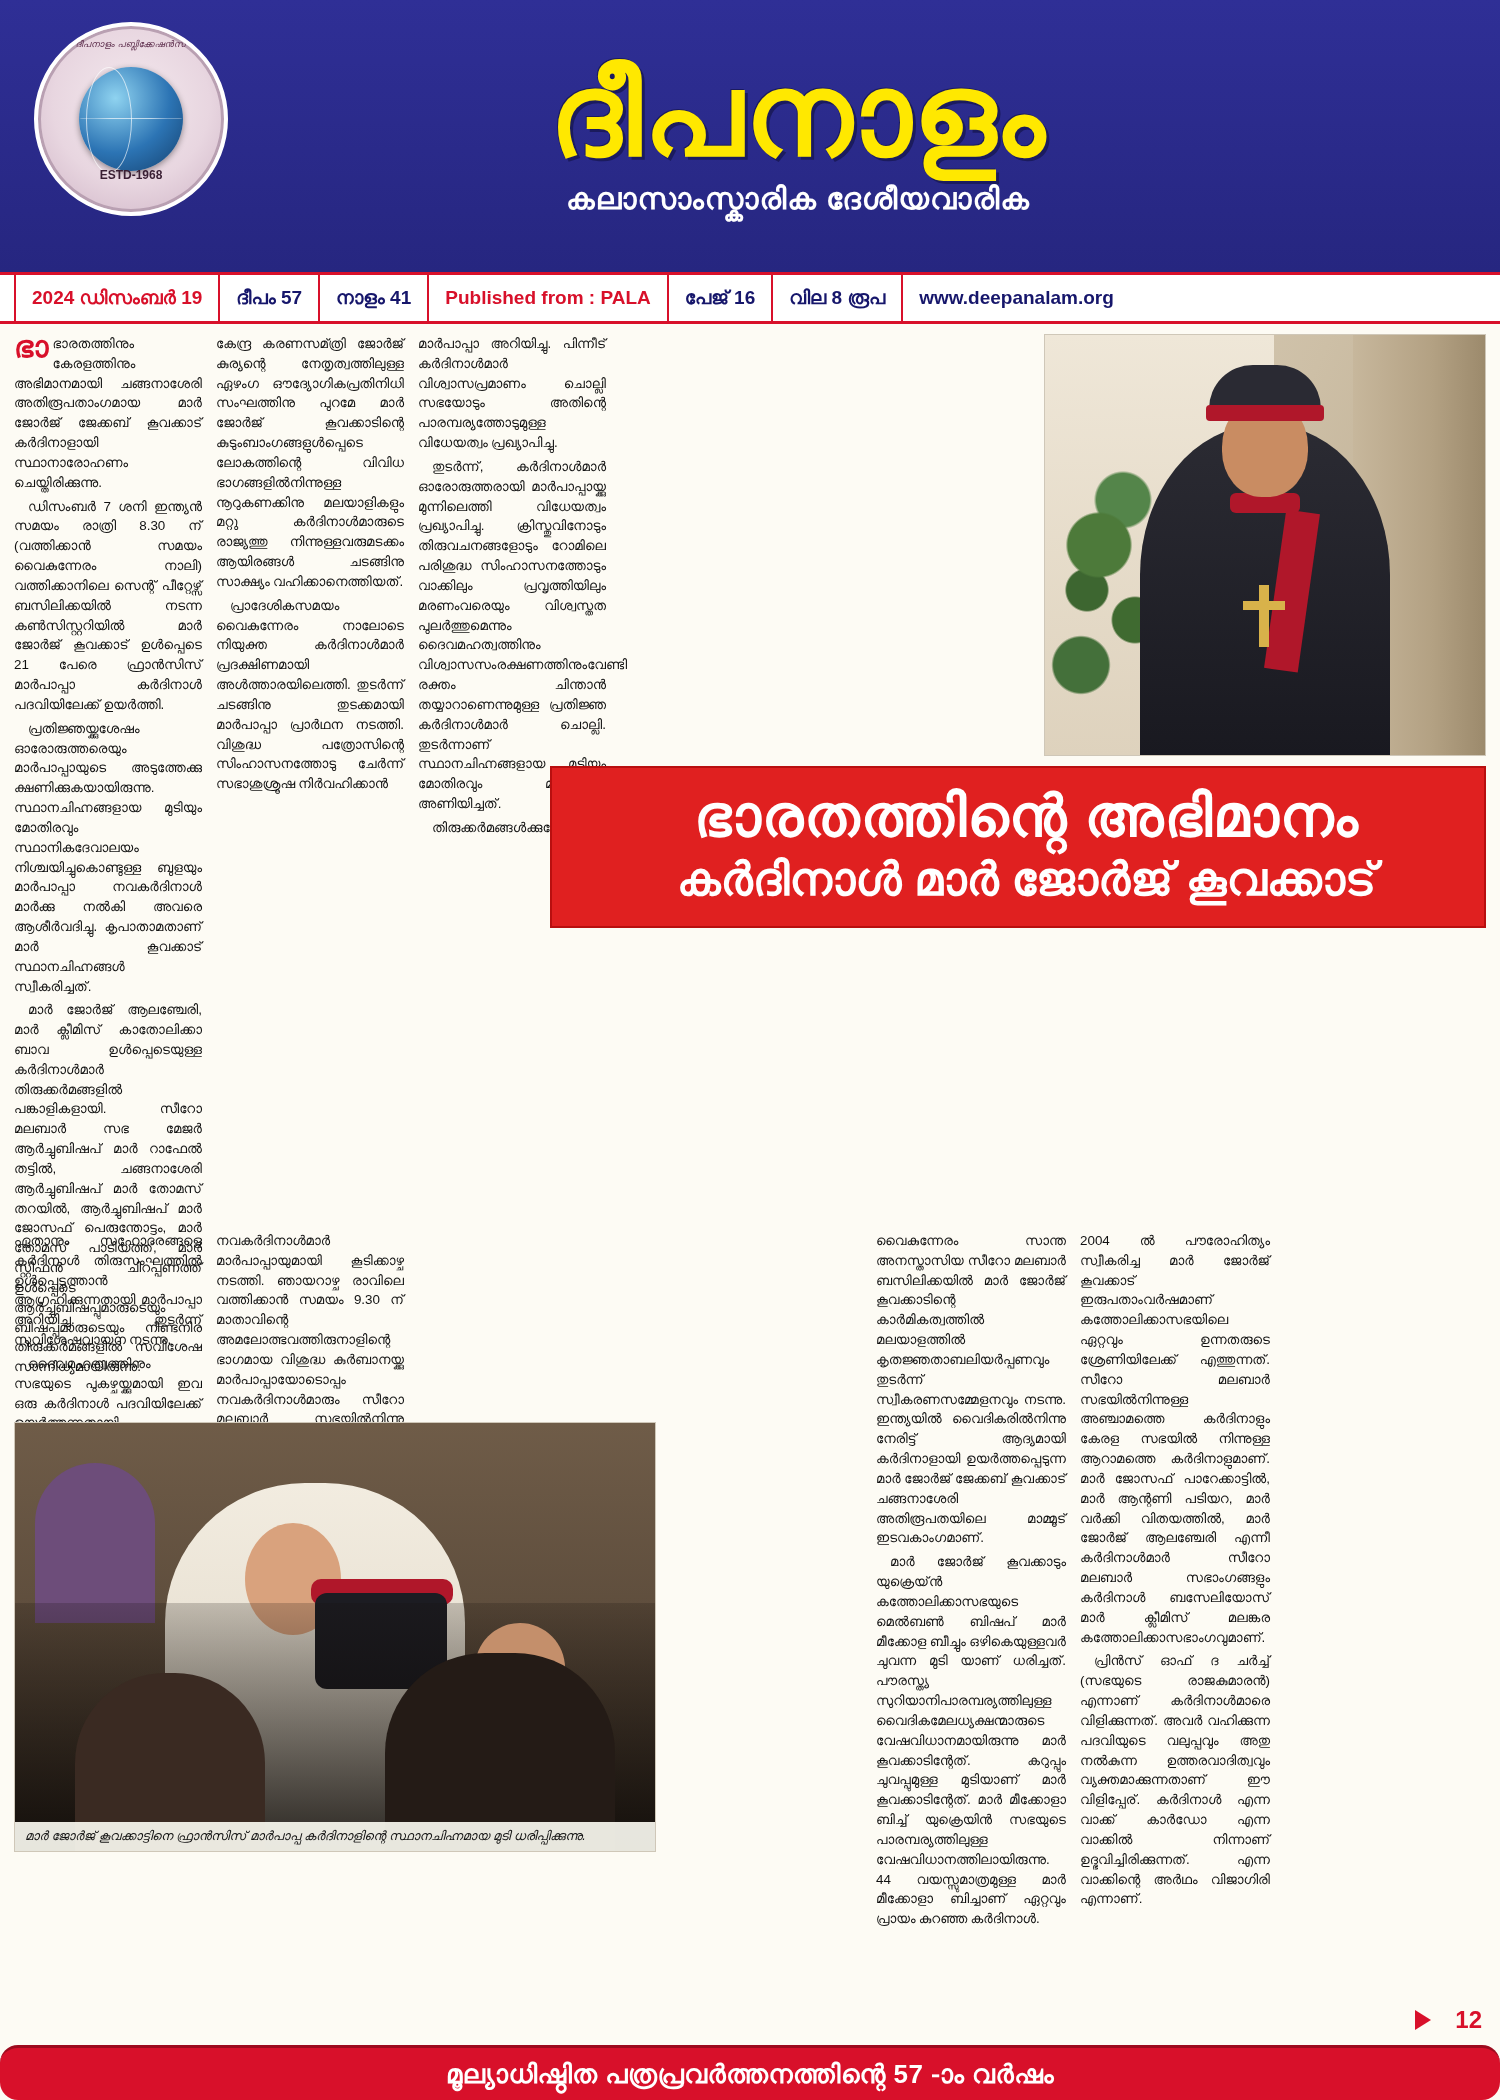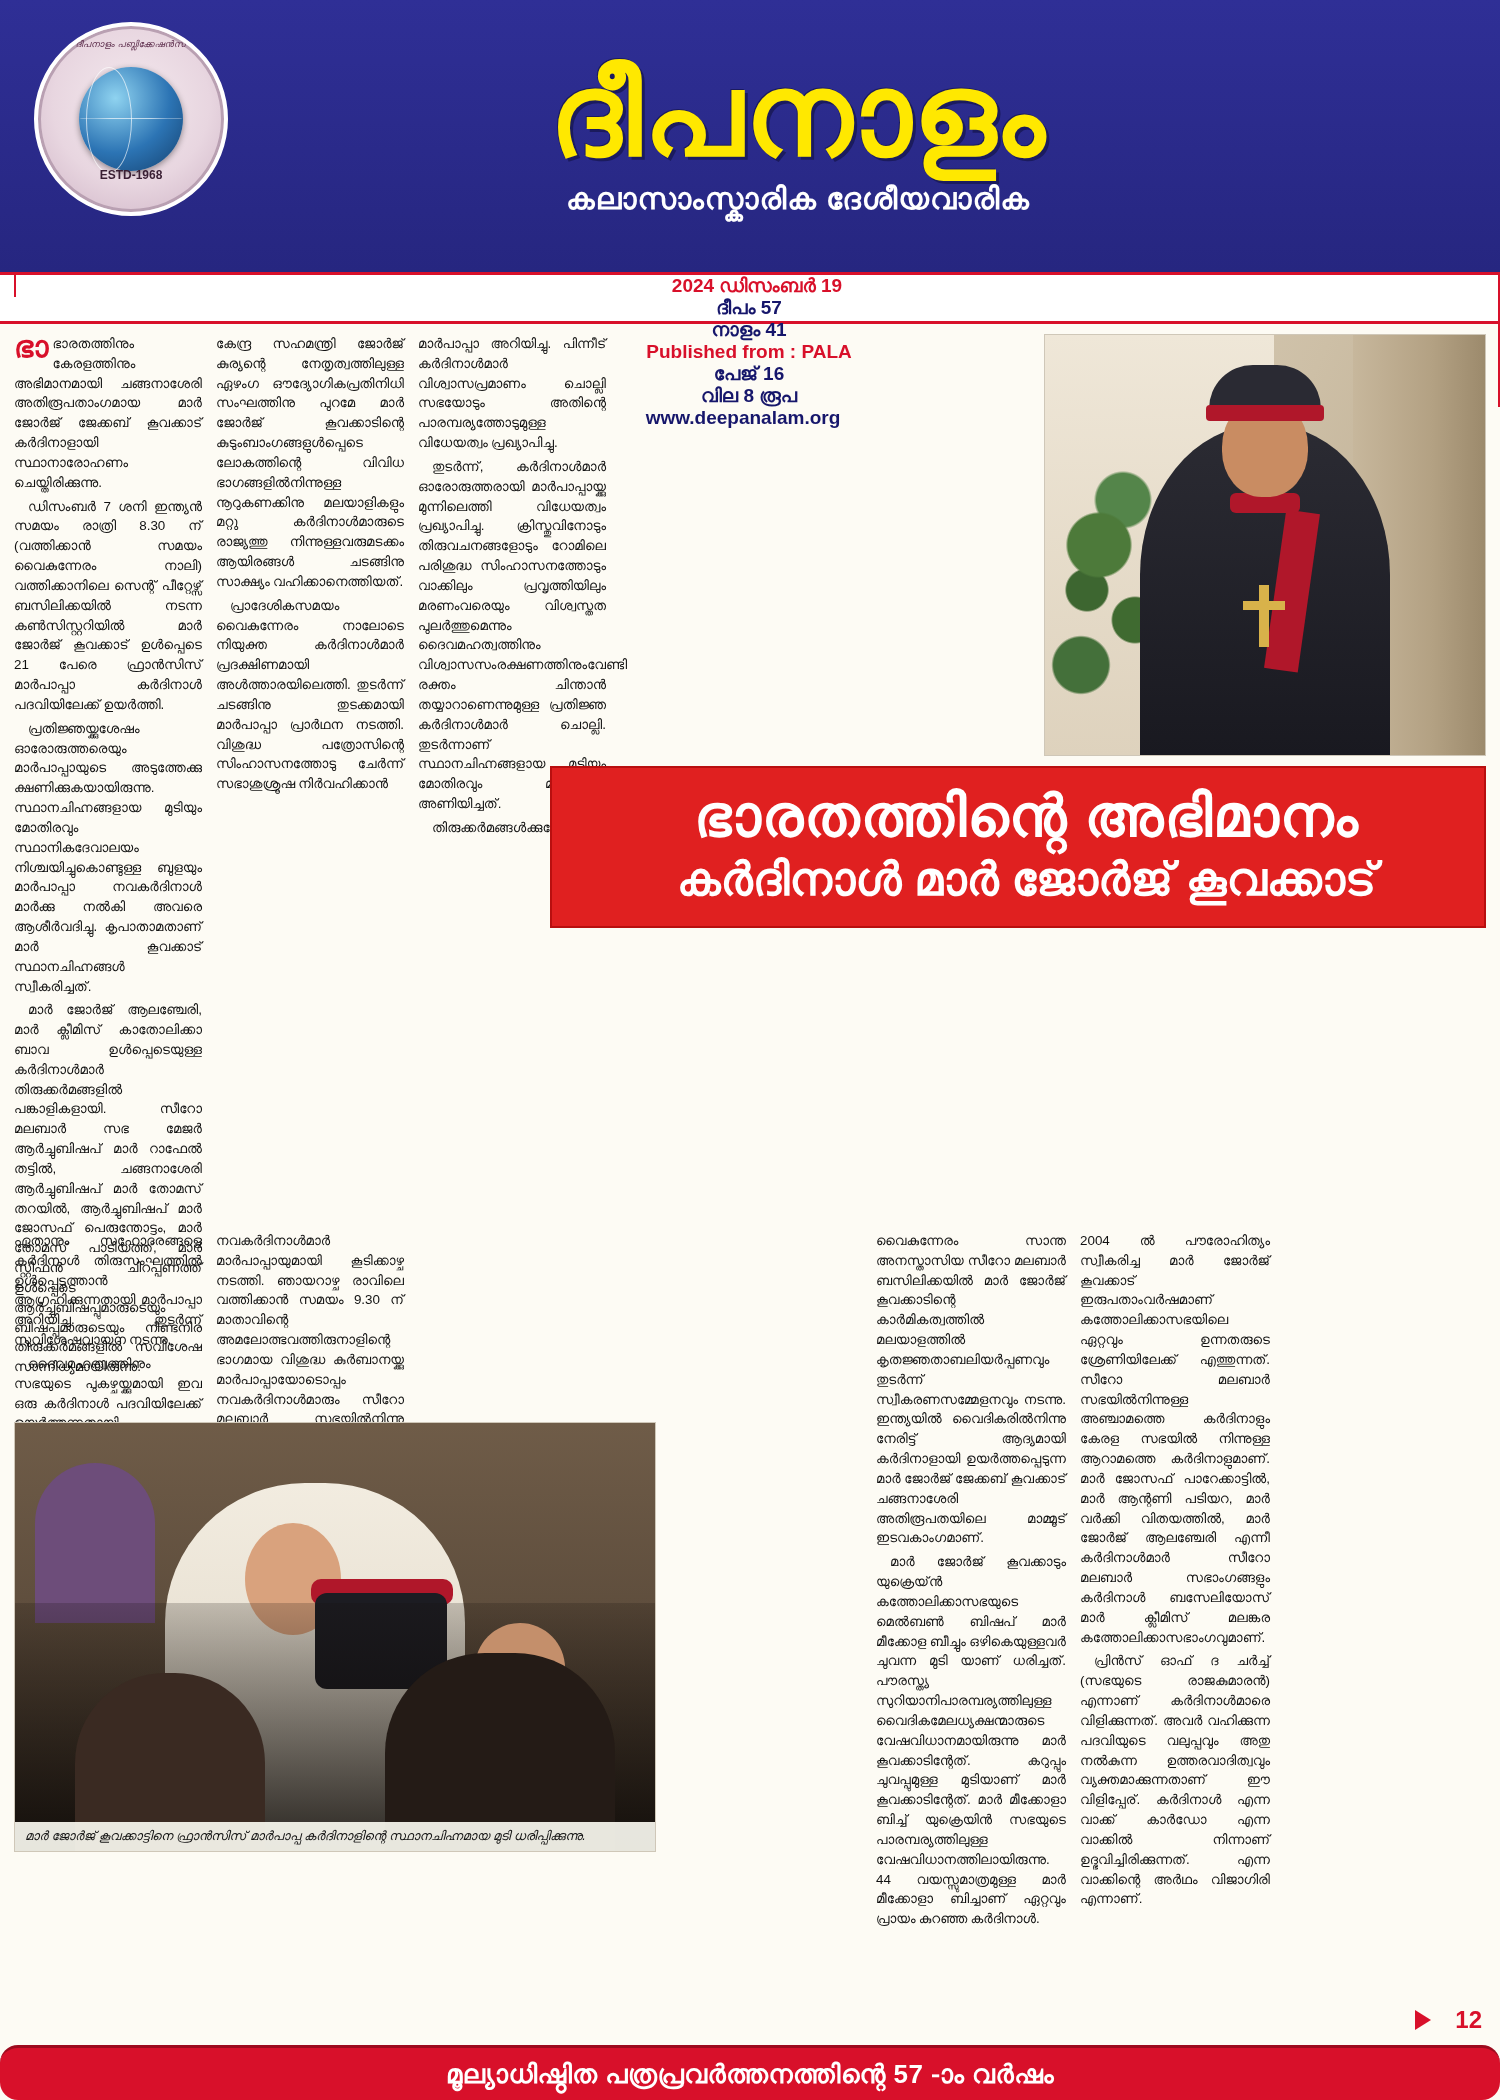--- a/index.html
+++ b/index.html
@@ -51,21 +51,20 @@
   .paper-sub{
     margin-top:6px;font-size:30px;color:#ffffff;font-weight:bold;
     font-family:"Liberation Sans",sans-serif;letter-spacing:1px;
   }
 
   
   .infobar{
     height:46px;display:flex;align-items:stretch;
     background:#ffffff;border-bottom:3px solid #d8102a;
     font-family:"Liberation Sans",sans-serif;
-    flex-direction:column;
   }
   .infobar .cell{
     display:flex;align-items:center;justify-content:center;
     padding:0 16px;font-size:19px;font-weight:bold;color:#16166b;
     border-right:2px solid #d8102a;white-space:nowrap;
   }
   .infobar .cell:first-child{border-left:2px solid #d8102a;margin-left:14px;}
   .infobar .cell.red{color:#d8102a;}
   .infobar .spacer{flex:1 1 auto;border-right:0;}
   .infobar .site{color:#16166b;border-right:0;margin-right:14px;}
@@ -208,21 +207,21 @@
         <div class="colbody">
           <p class="first"><span class="dropcap">ഭാ</span><span>ഭാരതത്തിനും കേരളത്തിനും അഭിമാനമായി ചങ്ങനാശേരി അതിരൂപതാംഗമായ മാർ ജോർജ് ജേക്കബ് കൂവക്കാട് കർദിനാളായി സ്ഥാനാരോഹണം ചെയ്തിരിക്കുന്നു.</span></p>
           <p>ഡിസംബർ 7 ശനി ഇന്ത്യൻ സമയം രാത്രി 8.30 ന് (വത്തിക്കാൻ സമയം വൈകുന്നേരം നാലി) വത്തിക്കാനിലെ സെന്റ് പീറ്റേഴ്സ് ബസിലിക്കയിൽ നടന്ന കൺസിസ്റ്ററിയിൽ മാർ ജോർജ് കൂവക്കാട് ഉൾപ്പെടെ 21 പേരെ ഫ്രാൻസിസ് മാർപാപ്പാ കർദിനാൾ പദവിയിലേക്ക് ഉയർത്തി.</p>
           <p>പ്രതിജ്ഞയ്ക്കുശേഷം ഓരോരുത്തരെയും മാർപാപ്പായുടെ അടുത്തേക്കു ക്ഷണിക്കുകയായിരുന്നു. സ്ഥാനചിഹ്നങ്ങളായ മുടിയും മോതിരവും സ്ഥാനികദേവാലയം നിശ്ചയിച്ചുകൊണ്ടുള്ള ബുളയും മാർപാപ്പാ നവകർദിനാൾ മാർക്കു നൽകി അവരെ ആശീർവദിച്ചു. കൃപാതാമതാണ് മാർ കൂവക്കാട് സ്ഥാനചിഹ്നങ്ങൾ സ്വീകരിച്ചത്.</p>
           <p>മാർ ജോർജ് ആലഞ്ചേരി, മാർ ക്ലീമിസ് കാതോലിക്കാ ബാവ ഉൾപ്പെടെയുള്ള കർദിനാൾമാർ തിരുക്കർമങ്ങളിൽ പങ്കാളികളായി. സീറോ മലബാർ സഭ മേജർ ആർച്ചുബിഷപ് മാർ റാഫേൽ തട്ടിൽ, ചങ്ങനാശേരി ആർച്ചുബിഷപ് മാർ തോമസ് തറയിൽ, ആർച്ചുബിഷപ് മാർ ജോസഫ് പെരുന്തോട്ടം, മാർ തോമസ് പാടിയത്ത്, മാർ സ്റ്റീഫൻ ചിറപ്പണത്ത് ഉൾപ്പെടെ ആർച്ചുബിഷപ്പുമാരുടെയും ബിഷപ്പുമാരുടെയും നീണ്ടനിര തിരുക്കർമങ്ങളിൽ സവിശേഷ സാന്നിധ്യമായിരുന്നു.</p>
         </div>
       </div>
 
       <div class="col">
         <div class="colbody">
-          <p class="first">കേന്ദ്ര സഹമന്ത്രി ജോർജ് കുര്യന്റെ നേതൃത്വത്തിലുള്ള ഏഴംഗ ഔദ്യോഗികപ്രതിനിധി സംഘത്തിനു പുറമേ മാർ ജോർജ് കൂവക്കാടിന്റെ കുടുംബാംഗങ്ങളുൾപ്പെടെ ലോകത്തിന്റെ വിവിധ ഭാഗങ്ങളിൽനിന്നുള്ള നൂറുകണക്കിനു മലയാളികളും മറ്റു കർദിനാൾമാരുടെ രാജ്യത്തു നിന്നുള്ളവരുമടക്കം ആയിരങ്ങൾ ചടങ്ങിനു സാക്ഷ്യം വഹിക്കാനെത്തിയത്.</p>
+          <p class="first">കേന്ദ്ര കരണസമ്ത്രി ജോർജ് കുര്യന്റെ നേതൃത്വത്തിലുള്ള ഏഴംഗ ഔദ്യോഗികപ്രതിനിധി സംഘത്തിനു പുറമേ മാർ ജോർജ് കൂവക്കാടിന്റെ കുടുംബാംഗങ്ങളുൾപ്പെടെ ലോകത്തിന്റെ വിവിധ ഭാഗങ്ങളിൽനിന്നുള്ള നൂറുകണക്കിനു മലയാളികളും മറ്റു കർദിനാൾമാരുടെ രാജ്യത്തു നിന്നുള്ളവരുമടക്കം ആയിരങ്ങൾ ചടങ്ങിനു സാക്ഷ്യം വഹിക്കാനെത്തിയത്.</p>
           <p>പ്രാദേശികസമയം വൈകുന്നേരം നാലോടെ നിയുക്ത കർദിനാൾമാർ പ്രദക്ഷിണമായി അൾത്താരയിലെത്തി. തുടർന്ന് ചടങ്ങിനു തുടക്കമായി മാർപാപ്പാ പ്രാർഥന നടത്തി. വിശുദ്ധ പത്രോസിന്റെ സിംഹാസനത്തോടു ചേർന്ന് സഭാശുശ്രൂഷ നിർവഹിക്കാൻ</p>
         </div>
       </div>
 
       <div class="col">
         <div class="colbody">
           <p class="first">മാർപാപ്പാ അറിയിച്ചു. പിന്നീട് കർദിനാൾമാർ വിശ്വാസപ്രമാണം ചൊല്ലി സഭയോടും അതിന്റെ പാരമ്പര്യത്തോടുമുള്ള വിധേയത്വം പ്രഖ്യാപിച്ചു.</p>
           <p>തുടർന്ന്, കർദിനാൾമാർ ഓരോരുത്തരായി മാർപാപ്പായ്ക്കു മുന്നിലെത്തി വിധേയത്വം പ്രഖ്യാപിച്ചു. ക്രിസ്തുവിനോടും തിരുവചനങ്ങളോടും റോമിലെ പരിശുദ്ധ സിംഹാസനത്തോടും വാക്കിലും പ്രവൃത്തിയിലും മരണംവരെയും വിശ്വസ്തത പുലർത്തുമെന്നും ദൈവമഹത്വത്തിനും വിശ്വാസസംരക്ഷണത്തിനുംവേണ്ടി രക്തം ചിന്താൻ തയ്യാറാണെന്നുമുള്ള പ്രതിജ്ഞ കർദിനാൾമാർ ചൊല്ലി. തുടർന്നാണ് സ്ഥാനചിഹ്നങ്ങളായ മുടിയും മോതിരവും മാർപാപ്പാ അണിയിച്ചത്.</p>
           <p>തിരുക്കർമങ്ങൾക്കുശേഷം</p>
         </div>

